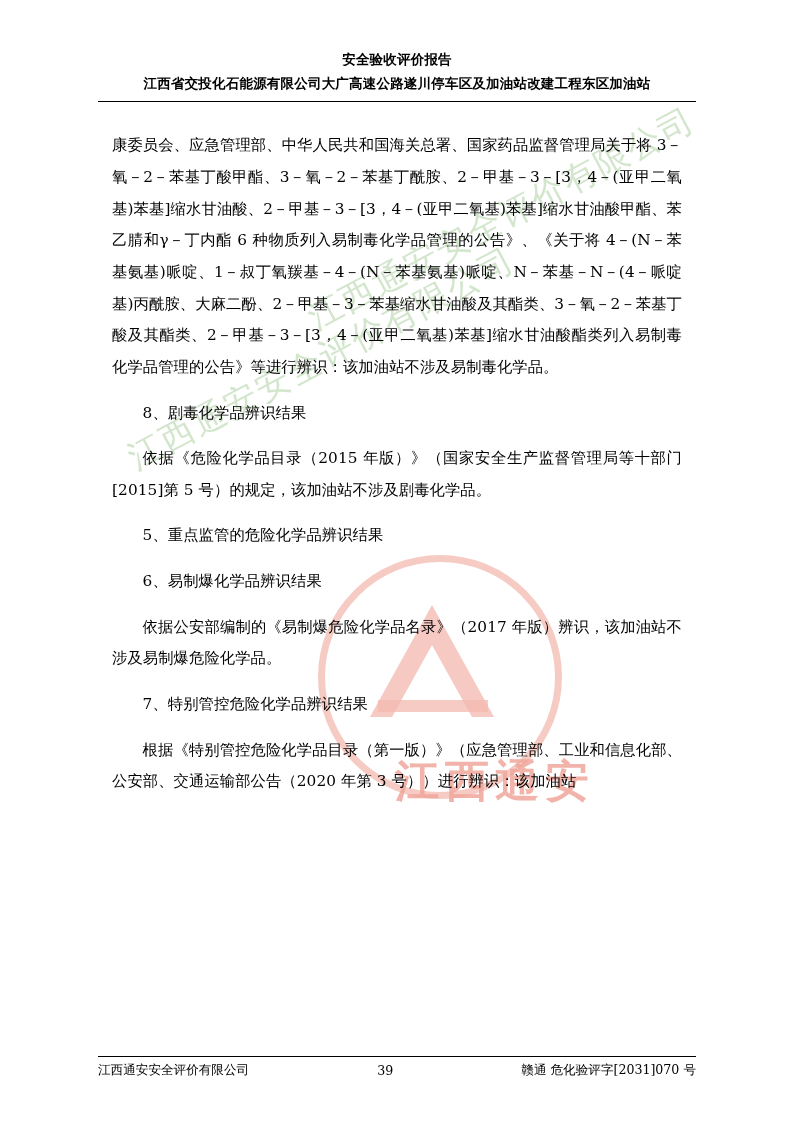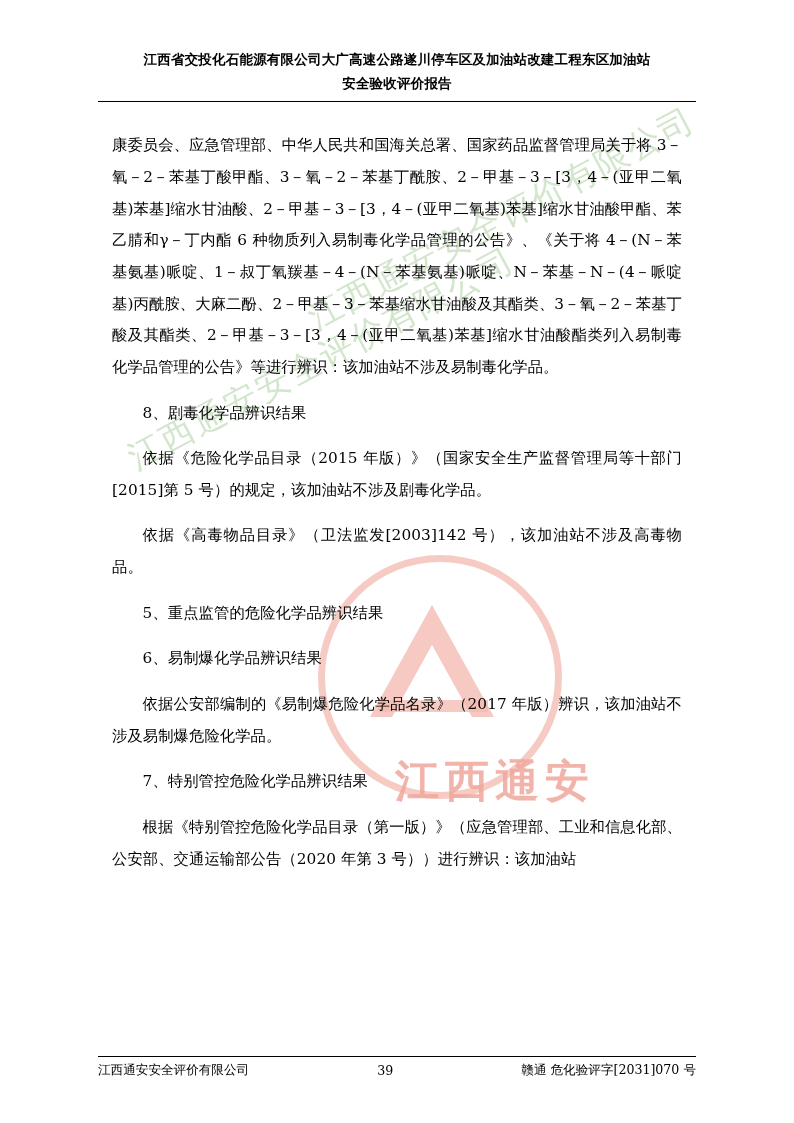--- a/index.html
+++ b/index.html
@@ -169,30 +169,29 @@
     <div class="wm-tri"></div>
     <div class="wm-bar"></div>
     <div class="wm-text-big">江西通安</div>
     <div class="wm-diag">江西通安安全评价有限公司</div>
     <div class="wm-diag2">江西通安安全评价有限公司</div>
   </div>
 
   <div class="content">
 
     <div class="header">
+      <div>安全验收评价报告</div>
       <div>江西省交投化石能源有限公司大广高速公路遂川停车区及加油站改建工程东区加油站</div>
-      <div>安全验收评价报告</div>
       <div class="header-rule"></div>
     </div>
 
     <div class="body">
       <p class="para">康委员会、应急管理部、中华人民共和国海关总署、国家药品监督管理局关于将 3－氧－2－苯基丁酸甲酯、3－氧－2－苯基丁酰胺、2－甲基－3－[3，4－(亚甲二氧基)苯基]缩水甘油酸、2－甲基－3－[3，4－(亚甲二氧基)苯基]缩水甘油酸甲酯、苯乙腈和γ－丁内酯 6 种物质列入易制毒化学品管理的公告》、《关于将 4－(N－苯基氨基)哌啶、1－叔丁氧羰基－4－(N－苯基氨基)哌啶、N－苯基－N－(4－哌啶基)丙酰胺、大麻二酚、2－甲基－3－苯基缩水甘油酸及其酯类、3－氧－2－苯基丁酸及其酯类、2－甲基－3－[3，4－(亚甲二氧基)苯基]缩水甘油酸酯类列入易制毒化学品管理的公告》等进行辨识：该加油站不涉及易制毒化学品。</p>
       <p class="para indent">8、剧毒化学品辨识结果</p>
       <p class="para indent">依据《危险化学品目录（2015 年版）》（国家安全生产监督管理局等十部门[2015]第 5 号）的规定，该加油站不涉及剧毒化学品。</p>
-      <p class="para indent">依据《高毒物品目录》（卫法监发[2003]142 号），该加油站不涉及高毒物品。</p>
       <p class="para indent">5、重点监管的危险化学品辨识结果</p>
       <p class="para indent">6、易制爆化学品辨识结果</p>
       <p class="para indent">依据公安部编制的《易制爆危险化学品名录》（2017 年版）辨识，该加油站不涉及易制爆危险化学品。</p>
       <p class="para indent">7、特别管控危险化学品辨识结果</p>
       <p class="para indent">根据《特别管控危险化学品目录（第一版）》（应急管理部、工业和信息化部、公安部、交通运输部公告（2020 年第 3 号））进行辨识：该加油站</p>
     </div>
 
   </div>
 
   <div class="footer">

